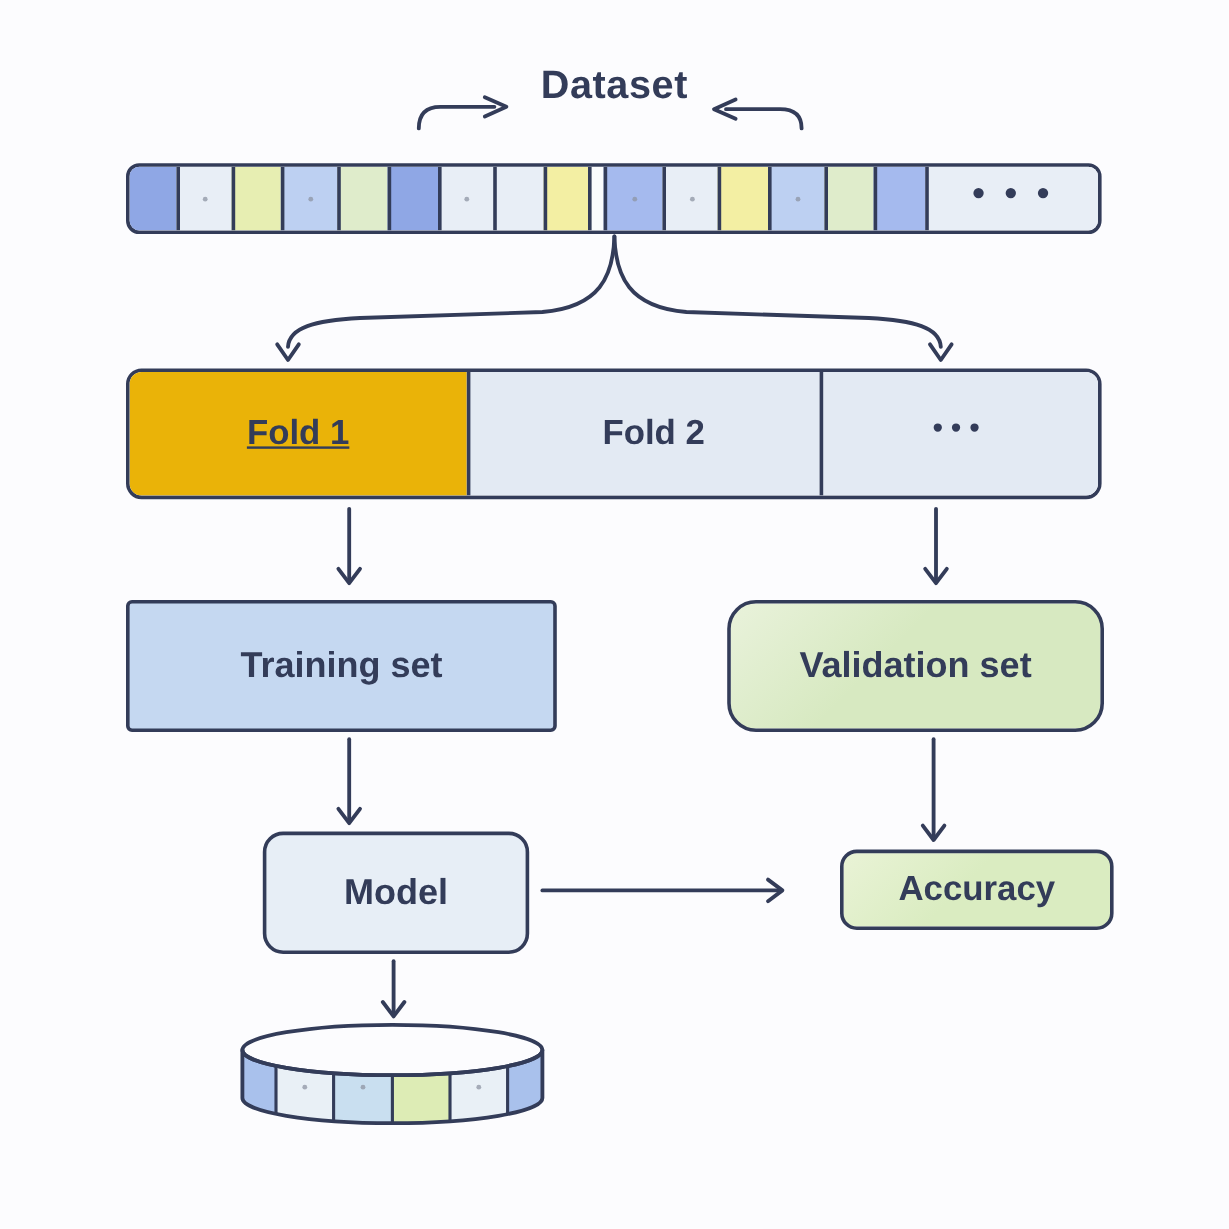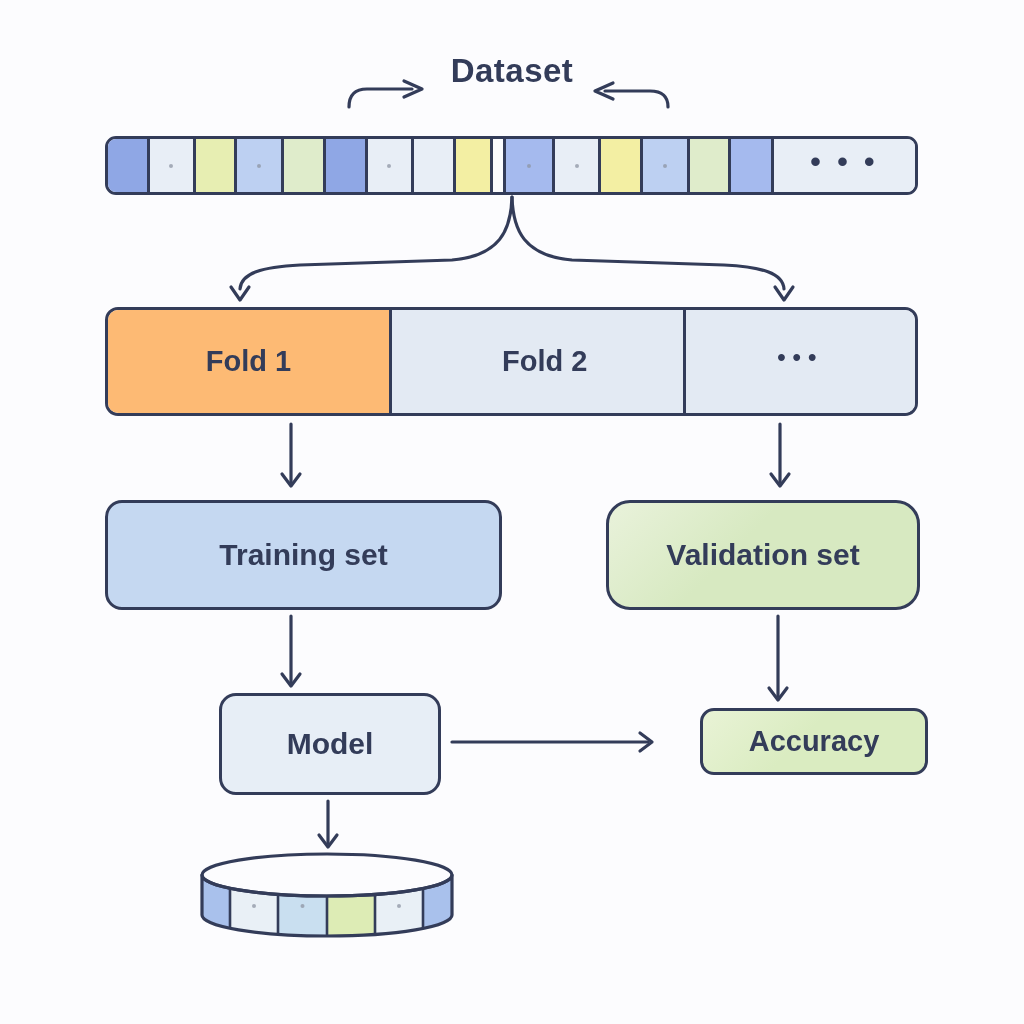--- a/index.html
+++ b/index.html
@@ -23,21 +23,21 @@
   #fold-row{left:105px; top:307px; width:813px; height:109px;
     border:3px solid var(--navy); border-radius:13px; display:flex; overflow:hidden; background:#fff;}
   .fold-cell{display:flex; align-items:center; justify-content:center;
     font-size:29px; font-weight:600; color:var(--navy); min-width:0;}
   .fold-cell + .fold-cell{border-left:3px solid var(--navy);}
   .fold-cell.dots{font-size:24px; letter-spacing:7px; font-weight:700; padding-bottom:10px;}
 
   
   .flow-box{border:3px solid var(--navy); display:flex; align-items:center; justify-content:center;
     font-size:30px; font-weight:600; color:var(--navy);}
-  #training-box{left:105px; top:500px; width:397px; height:110px; border-radius:17px; background:var(--trainBlue);}
+  #training-box{left:105px; top:500px; width:359px; height:110px; border-radius:5px; background:var(--trainBlue);}
   #validation-box{left:606px; top:500px; width:314px; height:110px; border-radius:24px;
     background:linear-gradient(135deg, var(--valGreenHi) 0%, var(--valGreen) 42%);}
   #model-box{left:219px; top:693px; width:222px; height:102px; border-radius:17px; background:var(--modelFill); font-weight:700;}
   #accuracy-box{left:700px; top:708px; width:228px; height:67px; border-radius:14px;
     background:linear-gradient(135deg, var(--accFillHi) 0%, var(--accFill) 45%); font-size:29px;}
 
   
   #overlay{position:absolute; left:0; top:0; pointer-events:none;}
   .ln{stroke:var(--navy); stroke-width:3.2; fill:none; stroke-linecap:round; stroke-linejoin:round;}
   .thin{stroke-width:2.6;}
@@ -77,21 +77,21 @@
         <span class="dot"></span>
       </div>
       <div class="cell" style="flex-grow: 47; background: rgb(223, 236, 203);"></div>
       <div class="cell" style="flex-grow: 48; background: rgb(165, 186, 238);"></div>
       <div class="cell" style="flex-grow: 89; background: rgb(232, 238, 246);">
         <span class="cell-dots">• • •</span>
       </div>
     </div>
 
   <div id="fold-row" class="abs">
-      <div class="fold-cell" style="flex-grow: 191; background: #fdba74;">Fold 1</div>
+      <div class="fold-cell" style="flex-grow: 191; background: #eab308; text-decoration: underline;">Fold 1</div>
       <div class="fold-cell" style="flex-grow: 186; background: rgb(227, 234, 243); padding-left: 15px;">Fold 2</div>
       <div class="fold-cell dots" style="flex-grow: 179; background: rgb(227, 234, 243);">•••</div>
     </div>
 
   <div id="training-box" class="abs flow-box">
     <span>Training set</span>
   </div>
 
   <div id="validation-box" class="abs flow-box">
     <span>Validation set</span>

